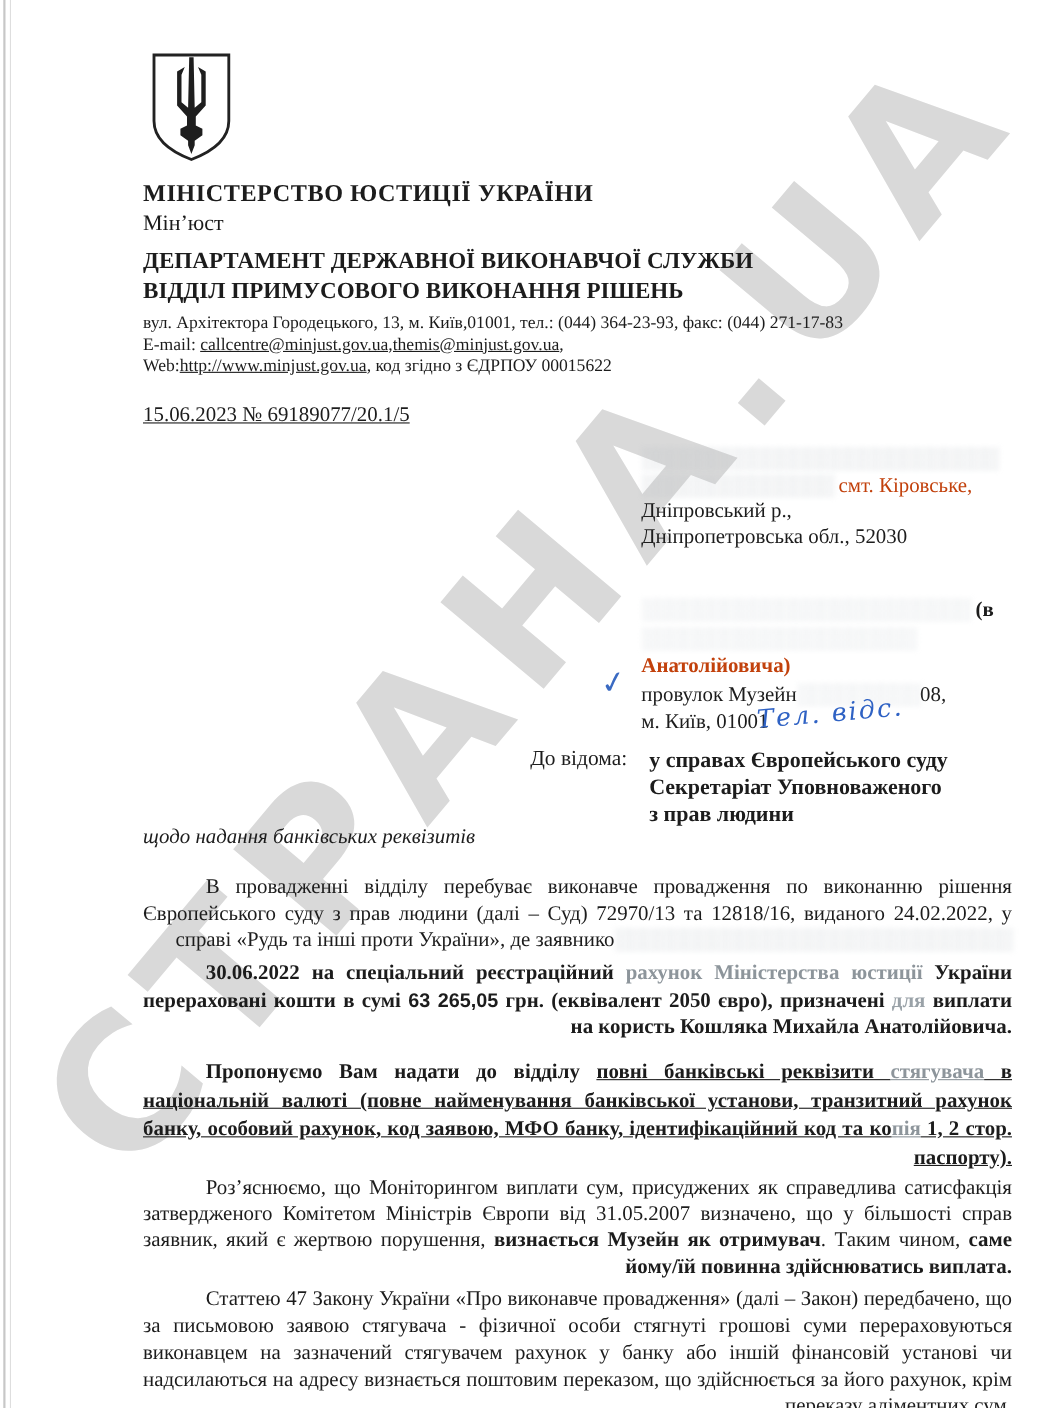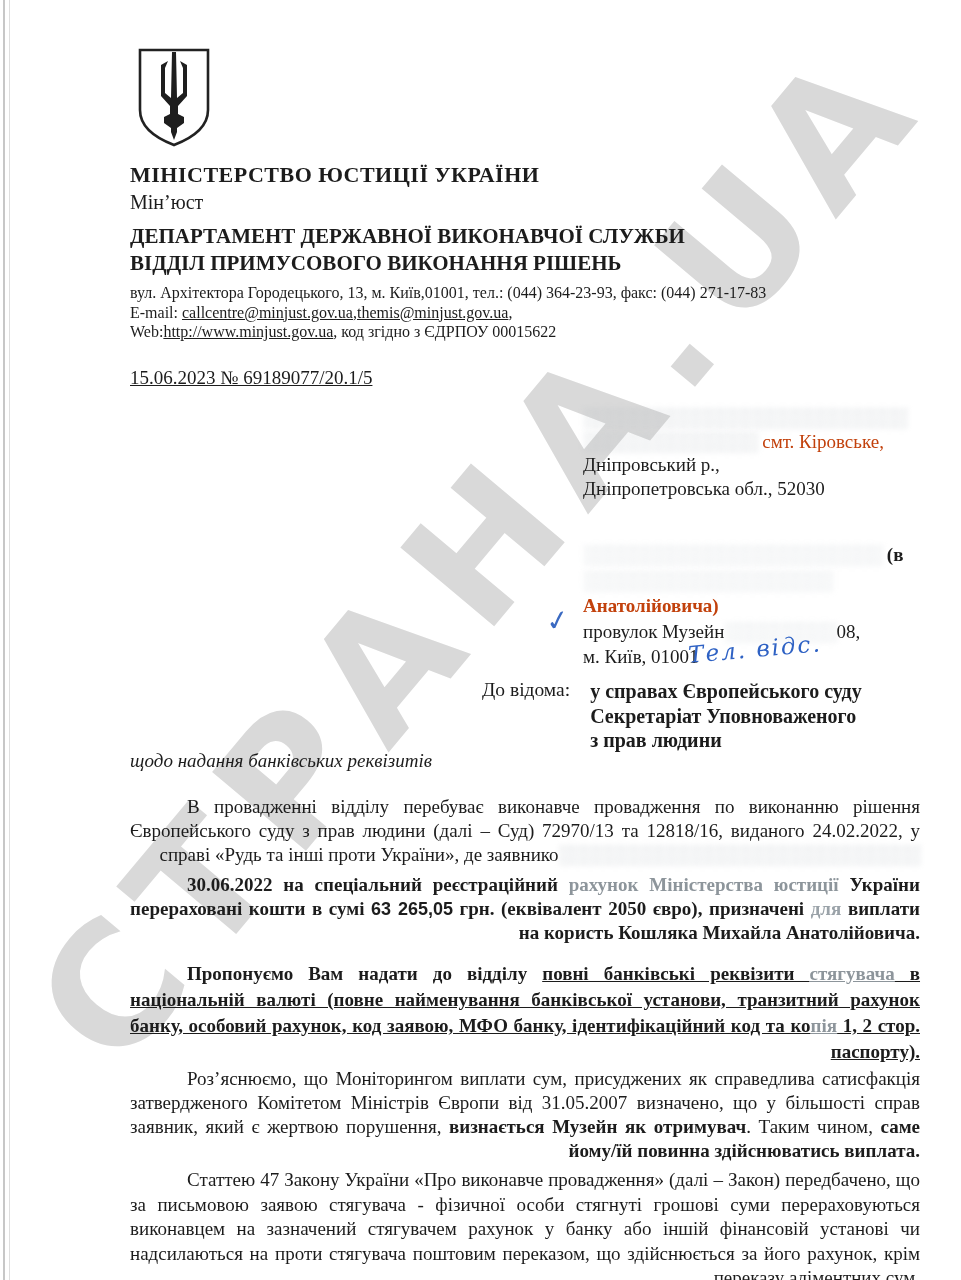--- a/index.html
+++ b/index.html
@@ -141,19 +141,19 @@
         <div class="jl ind">Роз’яснюємо, що Моніторингом виплати сум, присуджених як справедлива сатисфакція</div>
         <div class="jl">затвердженого Комітетом Міністрів Європи від 31.05.2007 визначено, що у більшості справ</div>
         <div class="jl"><span>заявник, який є жертвою порушення, </span><span class="b">визнається Музейн як отримувач</span><span>. Таким чином, </span><span class="b">саме</span></div>
         <div class="ll b">йому/їй повинна здійснюватись виплата.</div>
       </div>
 
       <div class="para p5">
         <div class="jl ind">Статтею 47 Закону України «Про виконавче провадження» (далі – Закон) передбачено, що</div>
         <div class="jl">за письмовою заявою стягувача - фізичної особи стягнуті грошові суми перераховуються</div>
         <div class="jl">виконавцем на зазначений стягувачем рахунок у банку або іншій фінансовій установі чи</div>
-        <div class="jl">надсилаються на проти стягувача поштовим переказом, що здійснюється за його рахунок, крім</div>
+        <div class="jl">надсилаються на адресу визнається поштовим переказом, що здійснюється за його рахунок, крім</div>
         <div class="ll">переказу аліментних сум.</div>
       </div>
 
     </div>
   </div>
 </div>
 
 </body></html>

